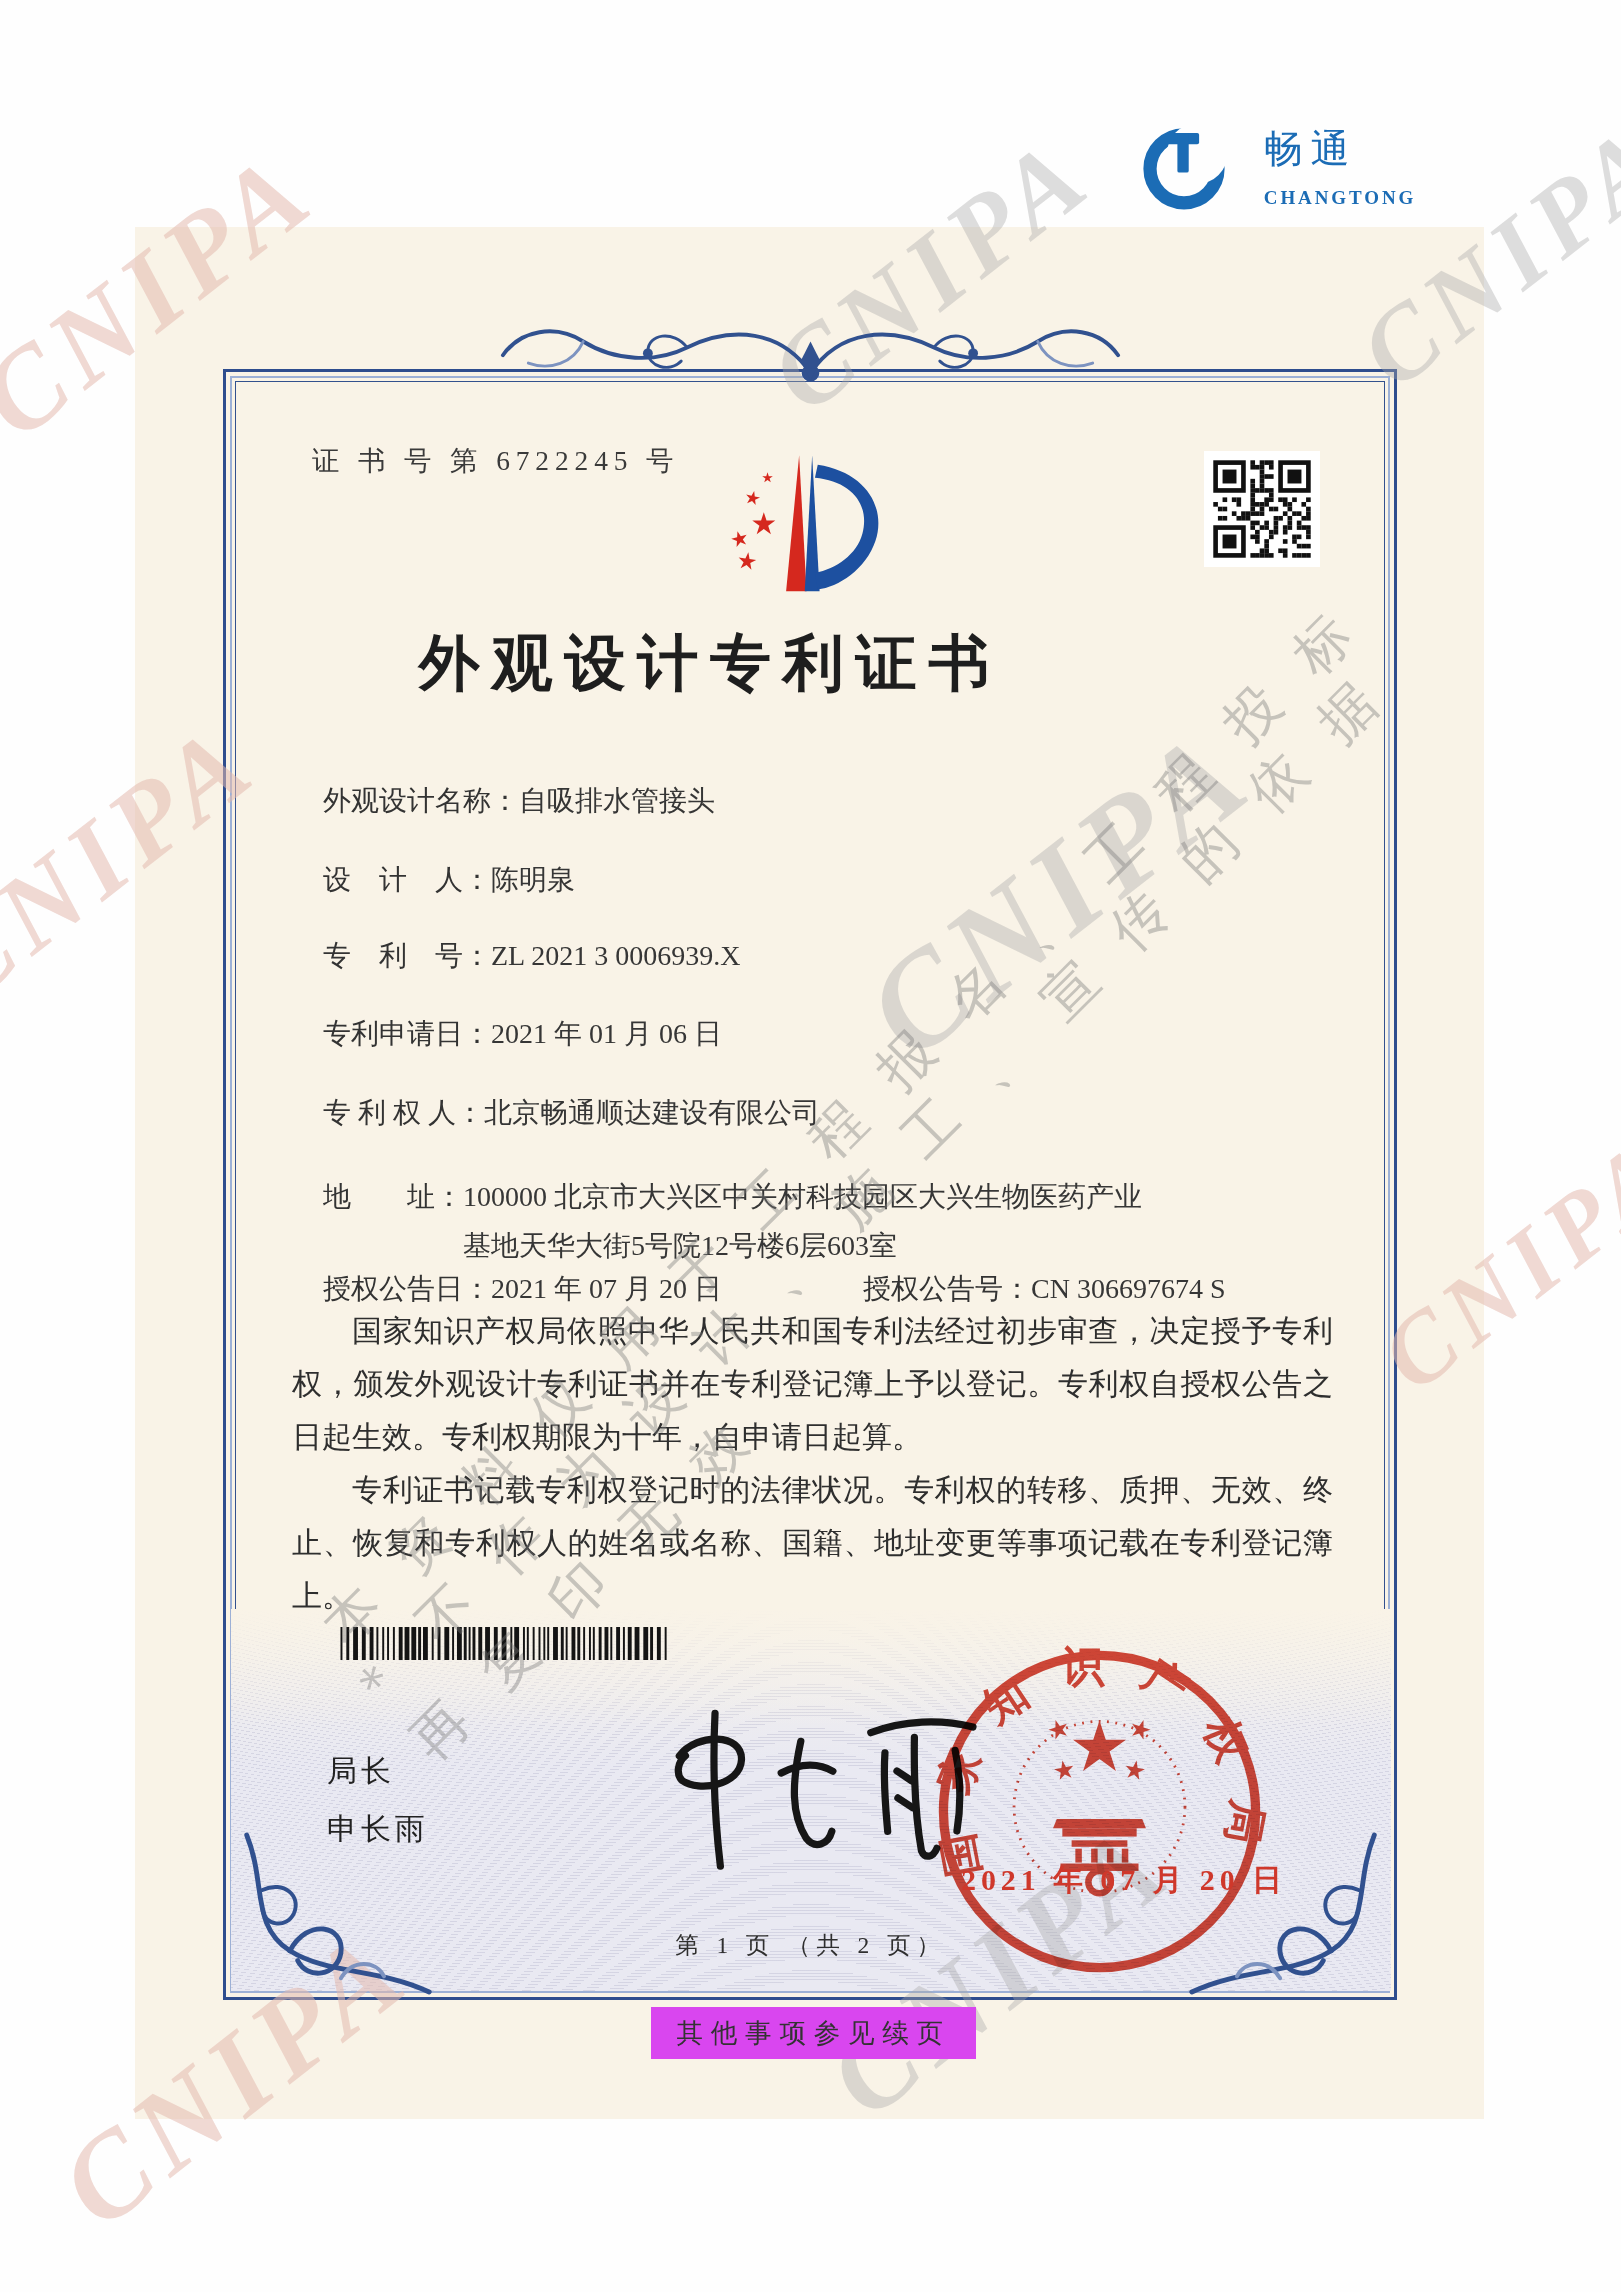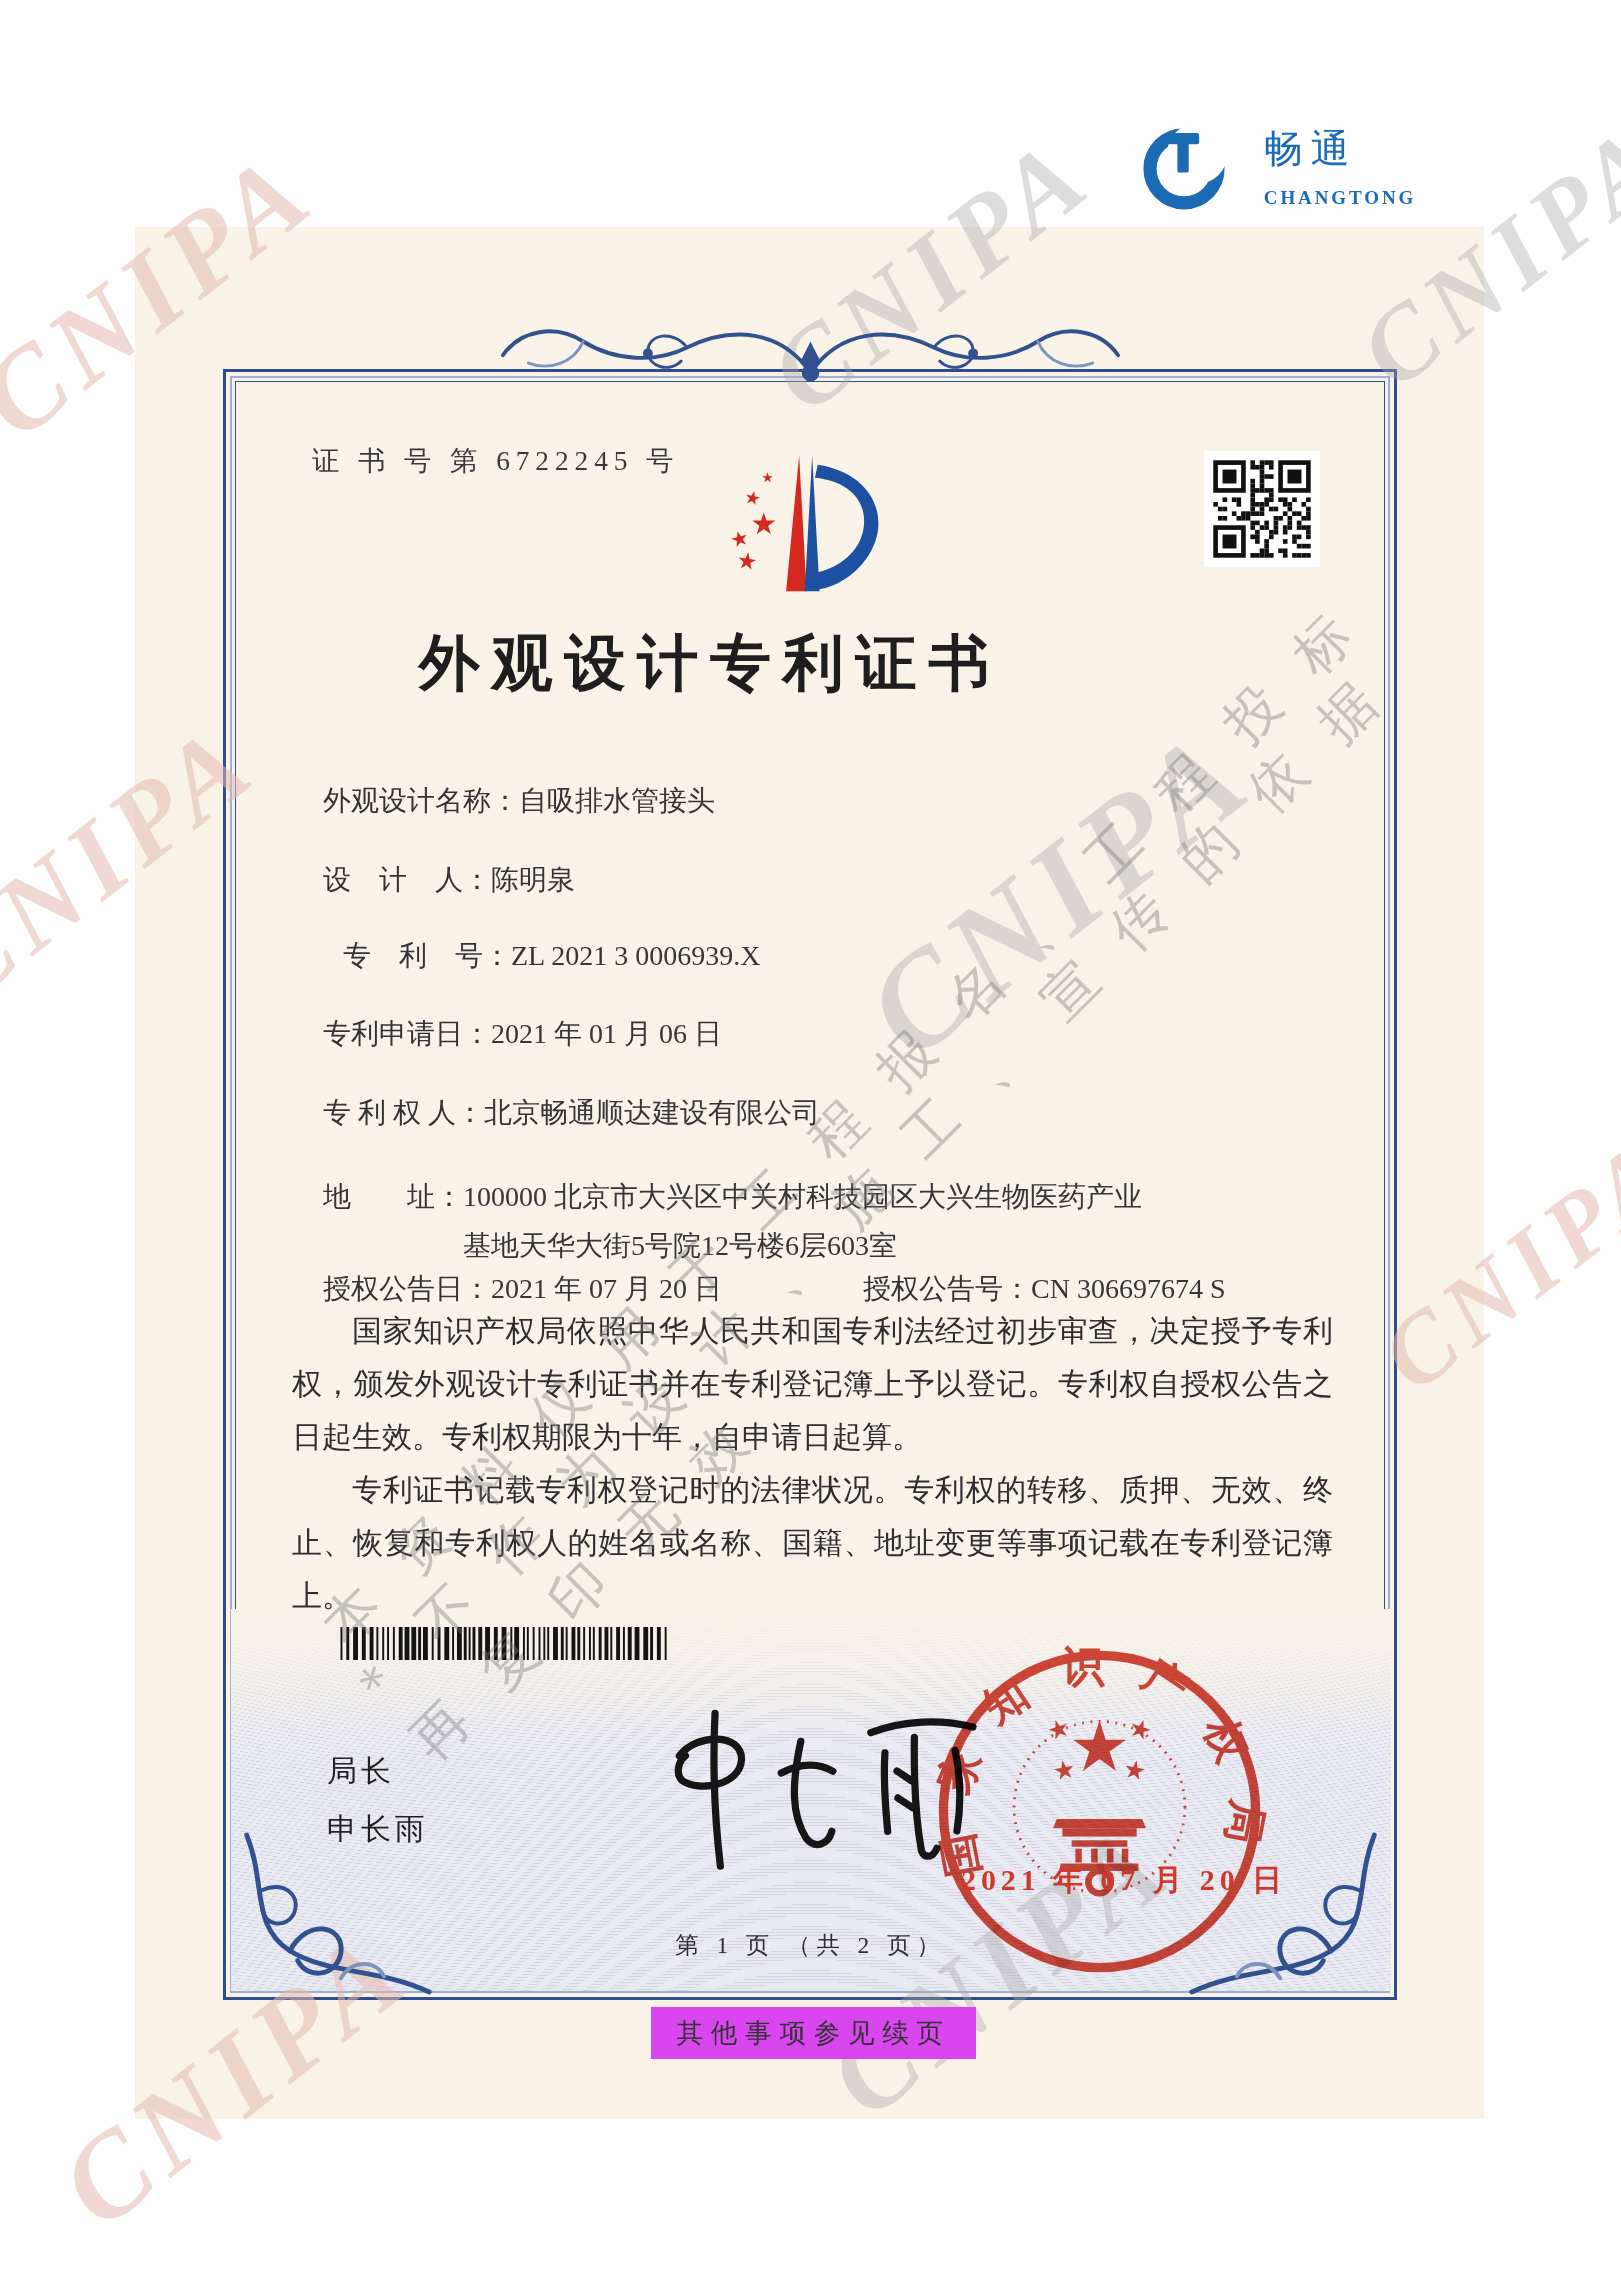--- a/index.html
+++ b/index.html
@@ -286,21 +286,21 @@
     </svg>
 
   <div class="abs title">外观设计专利证书</div>
 
   <div class="abs row" style="top:782px;">
     <span class="lab">外观设计名称：</span><span>自吸排水管接头</span>
   </div>
   <div class="abs row" style="top:861px;">
     <span class="lab">设　计　人：</span><span>陈明泉</span>
   </div>
-  <div class="abs row" style="top:937px;margin-left:20px;">
+  <div class="abs row" style="top:937px;">
     <span class="lab">专　利　号：</span><span>ZL 2021 3 0006939.X</span>
   </div>
   <div class="abs row" style="top:1015px;">
     <span class="lab">专利申请日：</span><span>2021 年 01 月 06 日</span>
   </div>
   <div class="abs row" style="top:1094px;">
     <span class="lab">专 利 权 人：</span><span>北京畅通顺达建设有限公司</span>
   </div>
   <div class="abs row" style="top:1172px;">
     <span class="lab" style="vertical-align:top;line-height:49px;">地　　址：</span><span class="addr-val"><div>100000 北京市大兴区中关村科技园区大兴生物医药产业</div><div>基地天华大街5号院12号楼6层603室</div></span>

